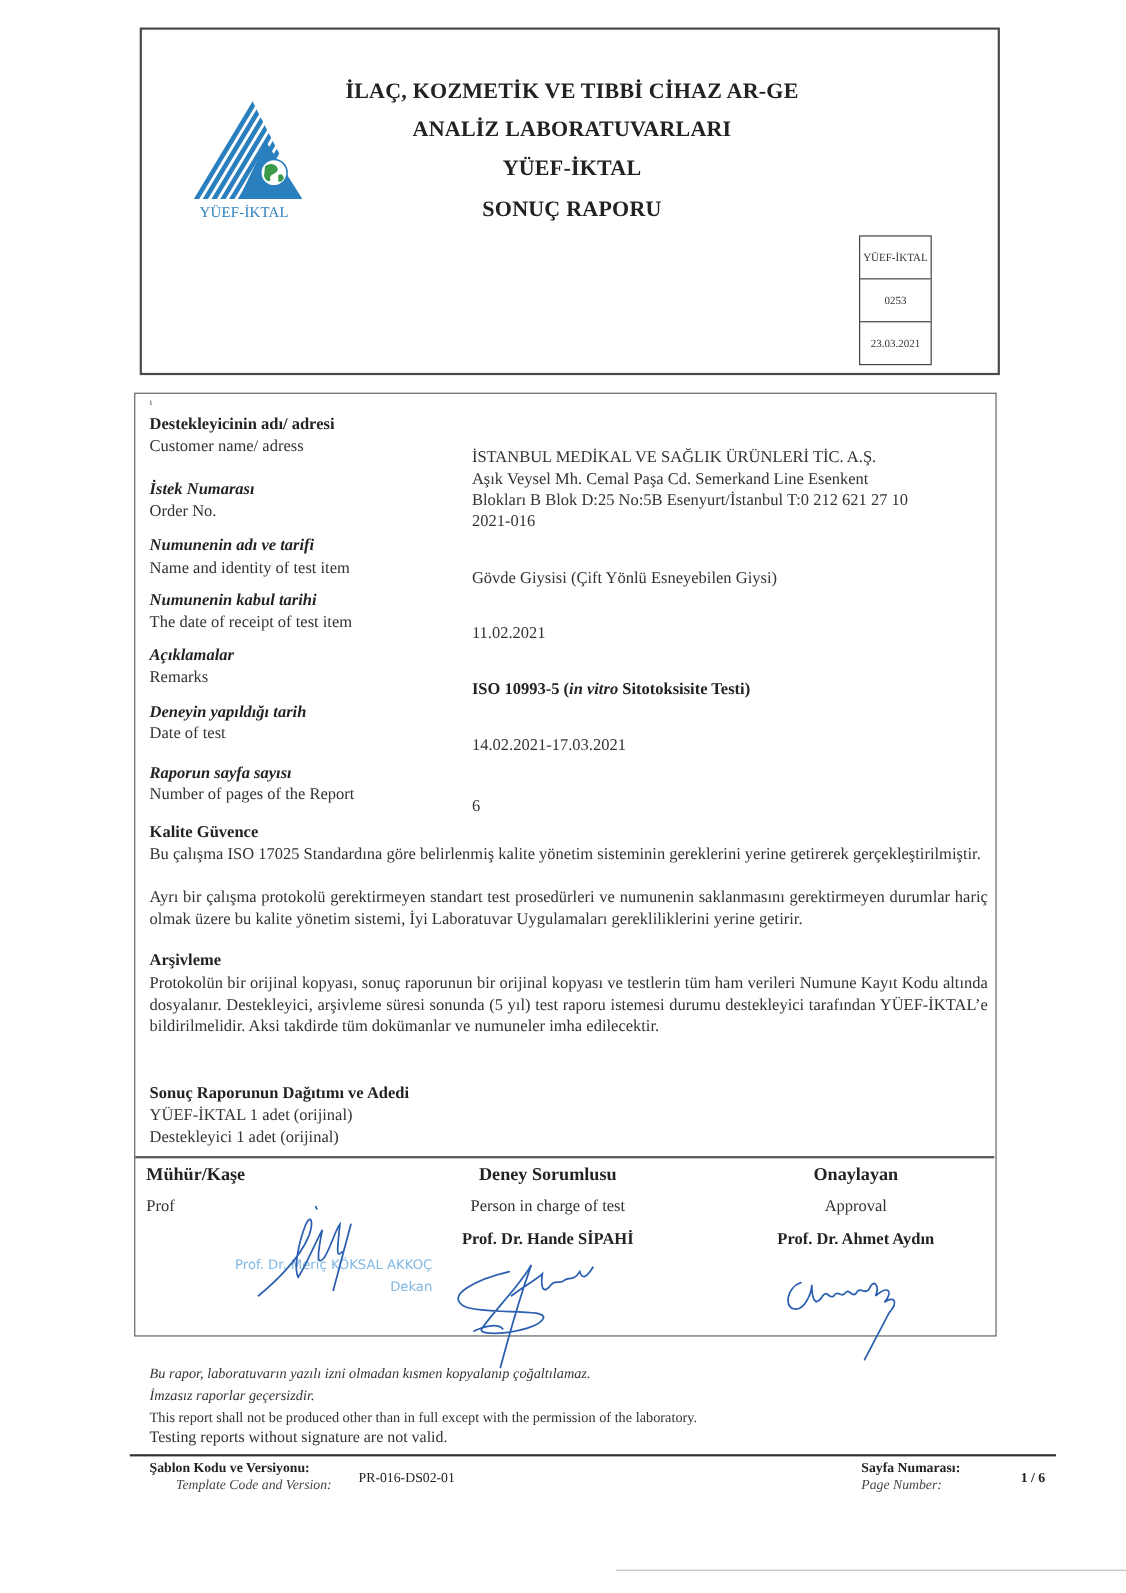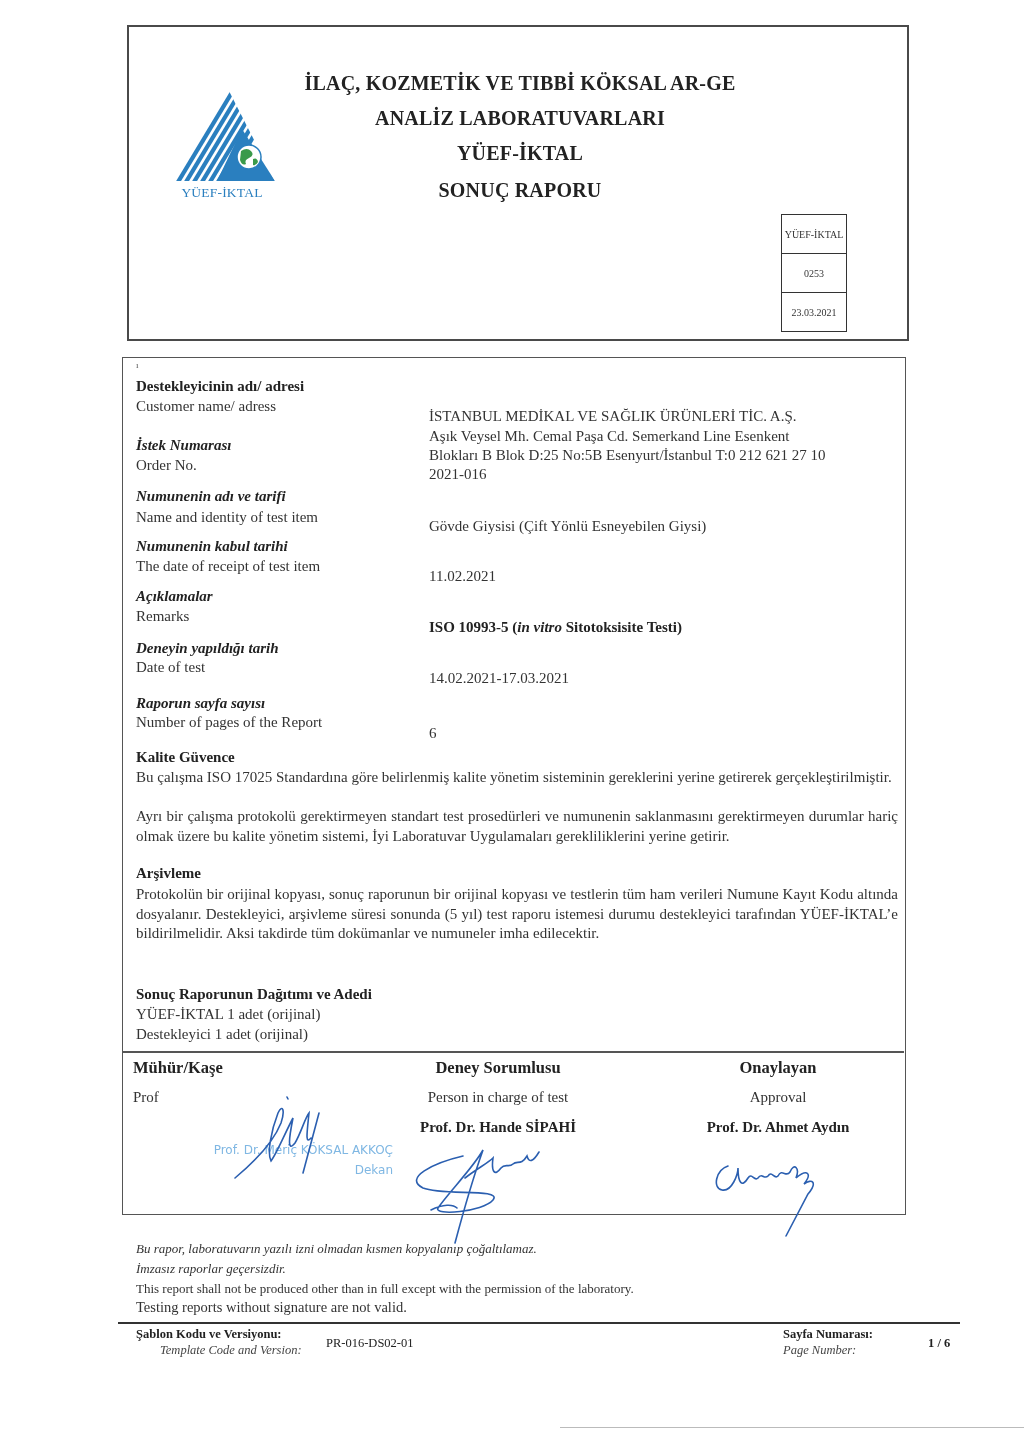--- a/index.html
+++ b/index.html
@@ -73,21 +73,21 @@
         </g>
         <polygon points="75,40 108,92 50,92" fill="#2a7fbf"></polygon>
       </g>
       <circle cx="82" cy="68" r="12" fill="#ffffff" stroke="#2a7fbf" stroke-width="1.5"></circle>
       <path d="M74,62 q6,-4 10,0 q4,4 -2,7 q-5,2 -3,6 q-4,2 -6,-4 z" fill="#3a9a4a"></path>
       <path d="M86,70 q4,-2 5,3 q-2,4 -5,3 z" fill="#3a9a4a"></path>
     </svg>
     <div class="logo-text">YÜEF-İKTAL</div>
   </div>
 
-  <div class="header-title" style="top:45px;">İLAÇ, KOZMETİK VE TIBBİ KÖKSAL AR-GE</div>
+  <div class="header-title" style="top:45px;">İLAÇ, KOZMETİK VE TIBBİ CİHAZ AR-GE</div>
   <div class="header-title" style="top:80px;">ANALİZ LABORATUVARLARI</div>
   <div class="header-title" style="top:115px;">YÜEF-İKTAL</div>
   <div class="header-title" style="top:152px;">SONUÇ RAPORU</div>
 
   <div id="ref-box" class="abs">
     <div class="ref-cell">YÜEF-İKTAL</div>
     <div class="ref-cell">0253</div>
     <div class="ref-cell">23.03.2021</div>
   </div>
 </div>

